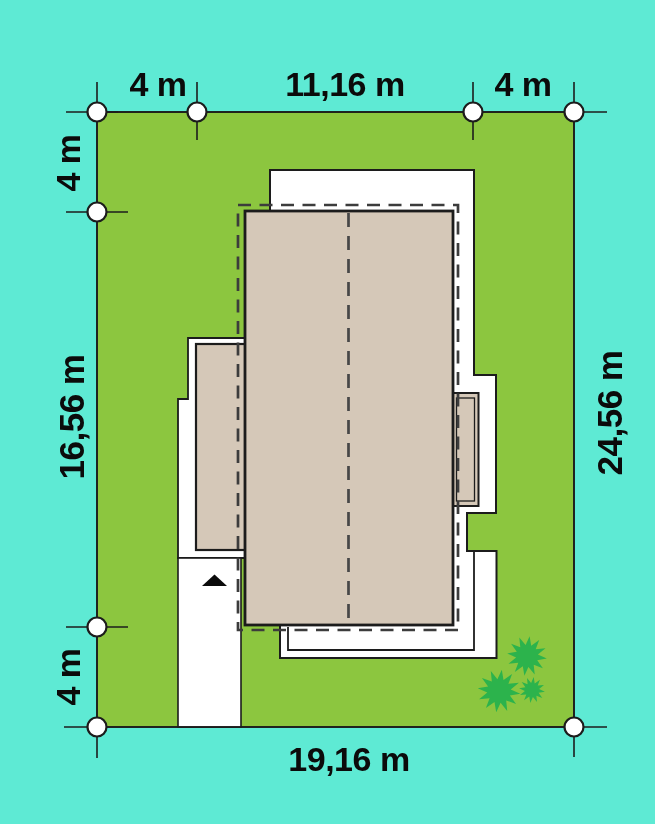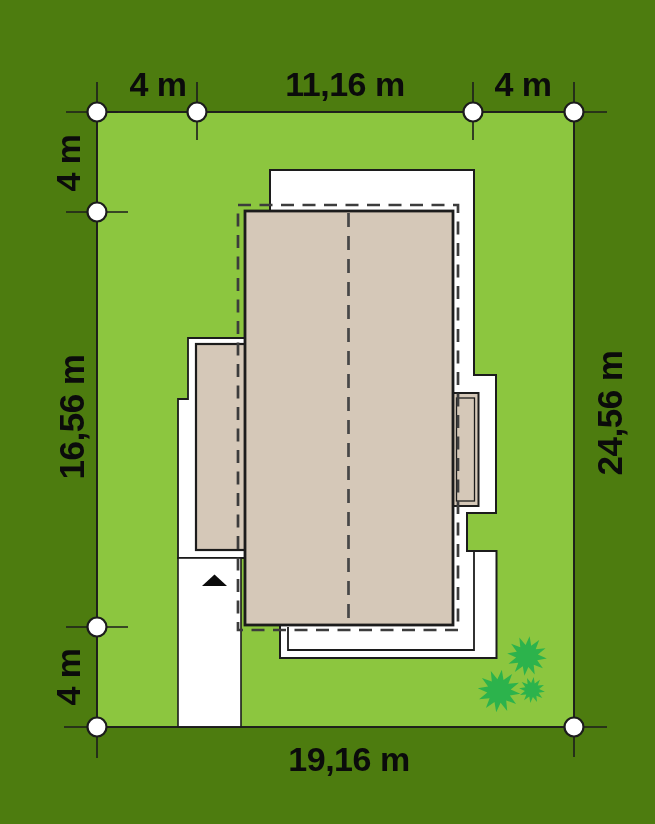--- a/index.html
+++ b/index.html
@@ -4,21 +4,21 @@
 <style>
   html, body {
     margin: 0;
     padding: 0;
     background: #ffffff;
   }
   .page {
     position: relative;
     width: 655px;
     height: 824px;
-    background: #4d7c0f;
+    background: #5eead4;
     overflow: hidden;
     font-family: "Liberation Sans", sans-serif;
   }
   svg text {
     font-family: "Liberation Sans", "DejaVu Sans", sans-serif;
     font-weight: bold;
     fill: #0b0b0b;
     letter-spacing: -0.5px;
   }
   .dim-label { font-size: 34px; }

